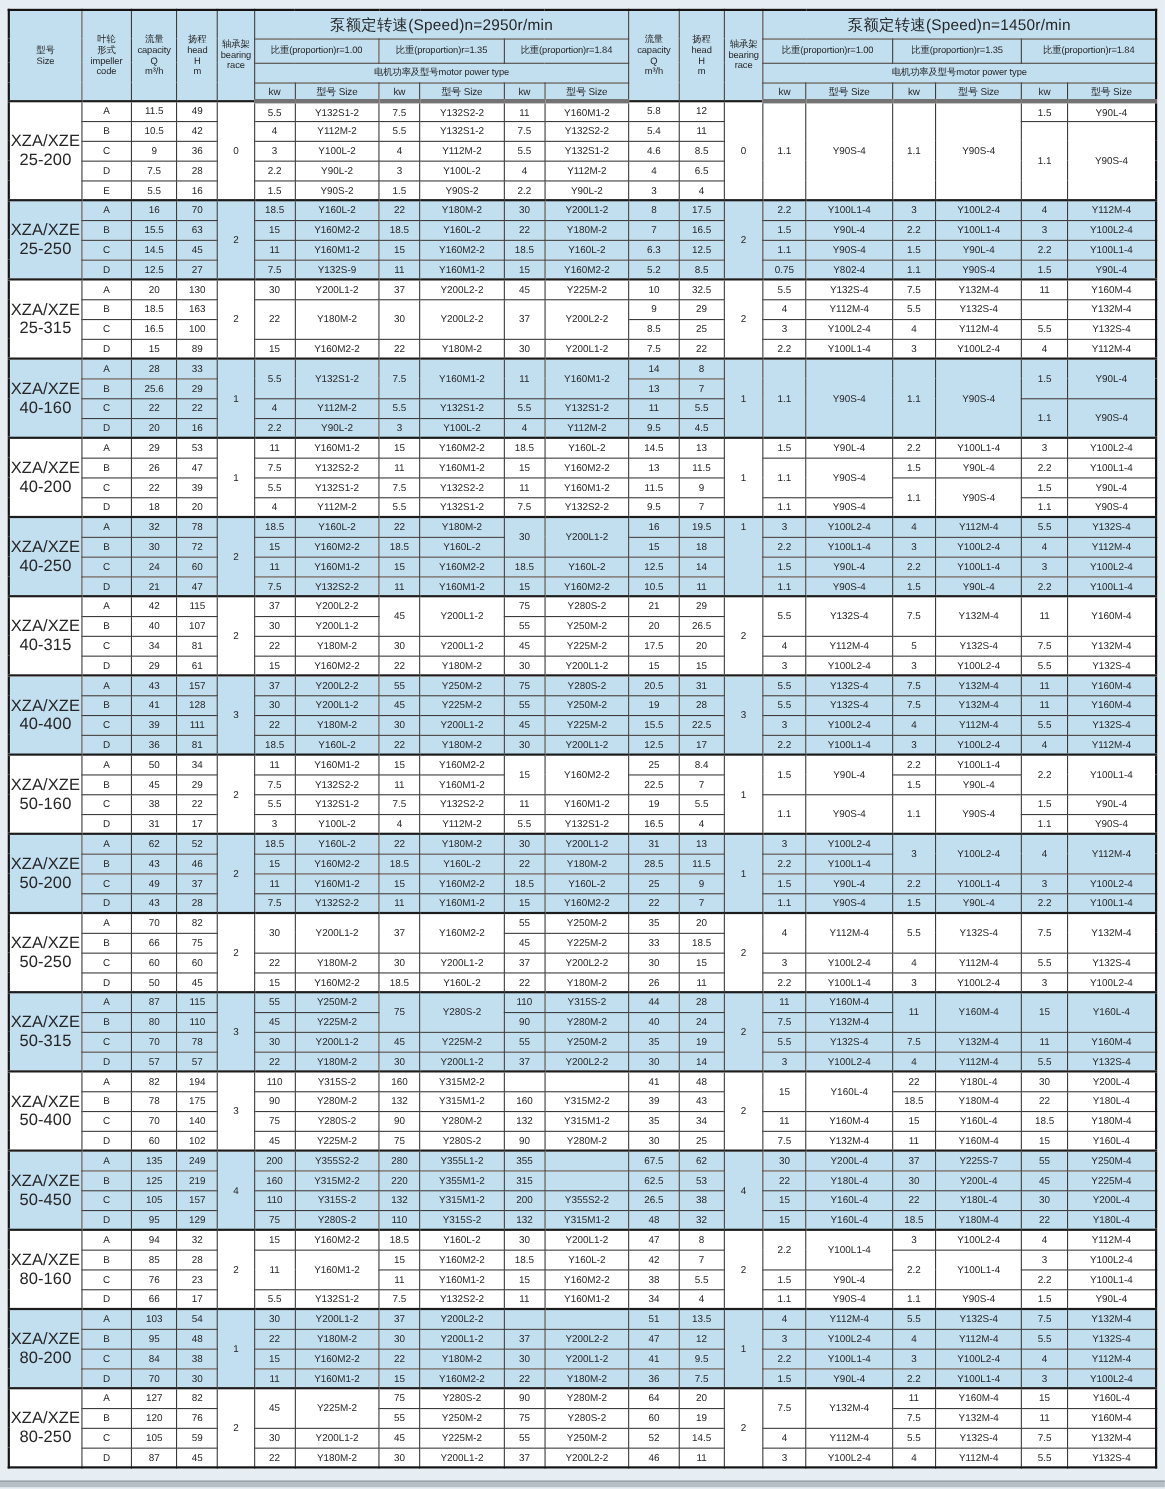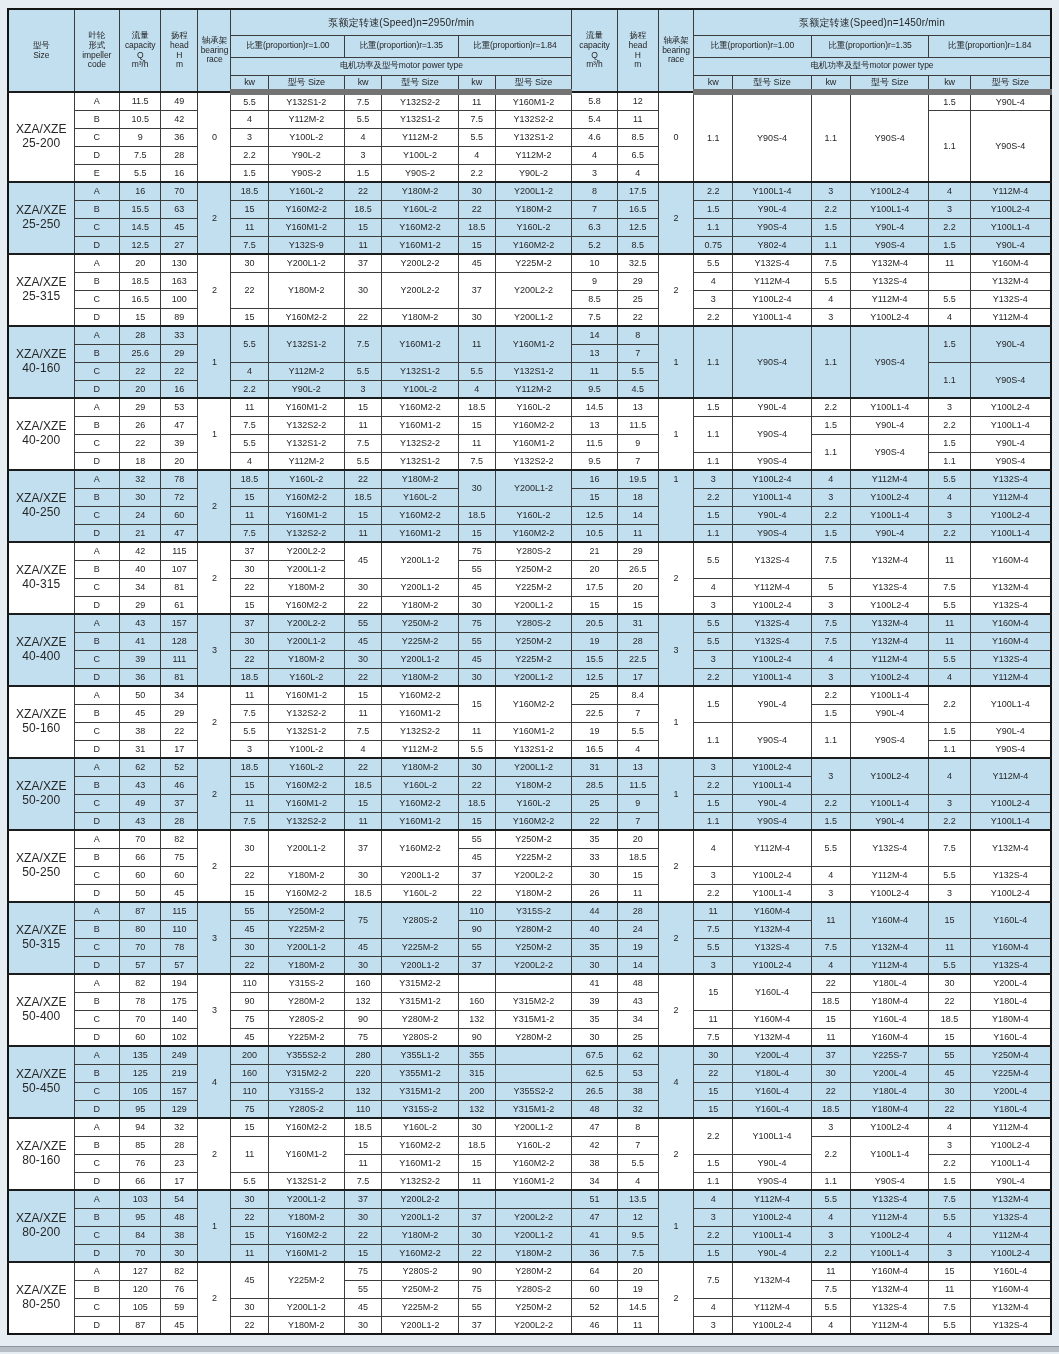--- a/index.html
+++ b/index.html
@@ -32,26 +32,26 @@
     background:#c2dff0;
     font-weight:normal;
     white-space:pre-line;
     font-size:8.5px;
     letter-spacing:-0.1px;
   }
   thead tr.h1 { height:26px; }
   thead tr.h2 { height:22px; }
   thead tr.h3 { height:18px; }
   thead tr.h4 { height:17px; }
-  thead th.speed { font-size:10px; letter-spacing:0.2px; }
-  thead tr.h4 th { border-bottom:6px solid #737373; font-size:9px; }
+  thead th.speed { font-size:14px; letter-spacing:0.2px; }
+  thead tr.h4 th { border-bottom:4px solid #737373; font-size:9px; }
   tbody tr { height:18px; }
   tbody tr.shaded td { background:#c2dff0; }
   tbody tr.block-start td { border-top:2px solid #1c1c1c; }
-  td.model { white-space:pre-line; font-size:12px; letter-spacing:0.1px; }
+  td.model { white-space:pre-line; font-size:15px; letter-spacing:0.1px; }
   td.brg.top { vertical-align:top; padding-top:3px; }
   .below-gap { height:11px; }
   .bottom-strip {
     height:5px;
     background:#b6bfc6;
     border-top:1px solid #8e979e;
     width:1059px; margin-left:-7px;
   }
 </style>
 </head>

